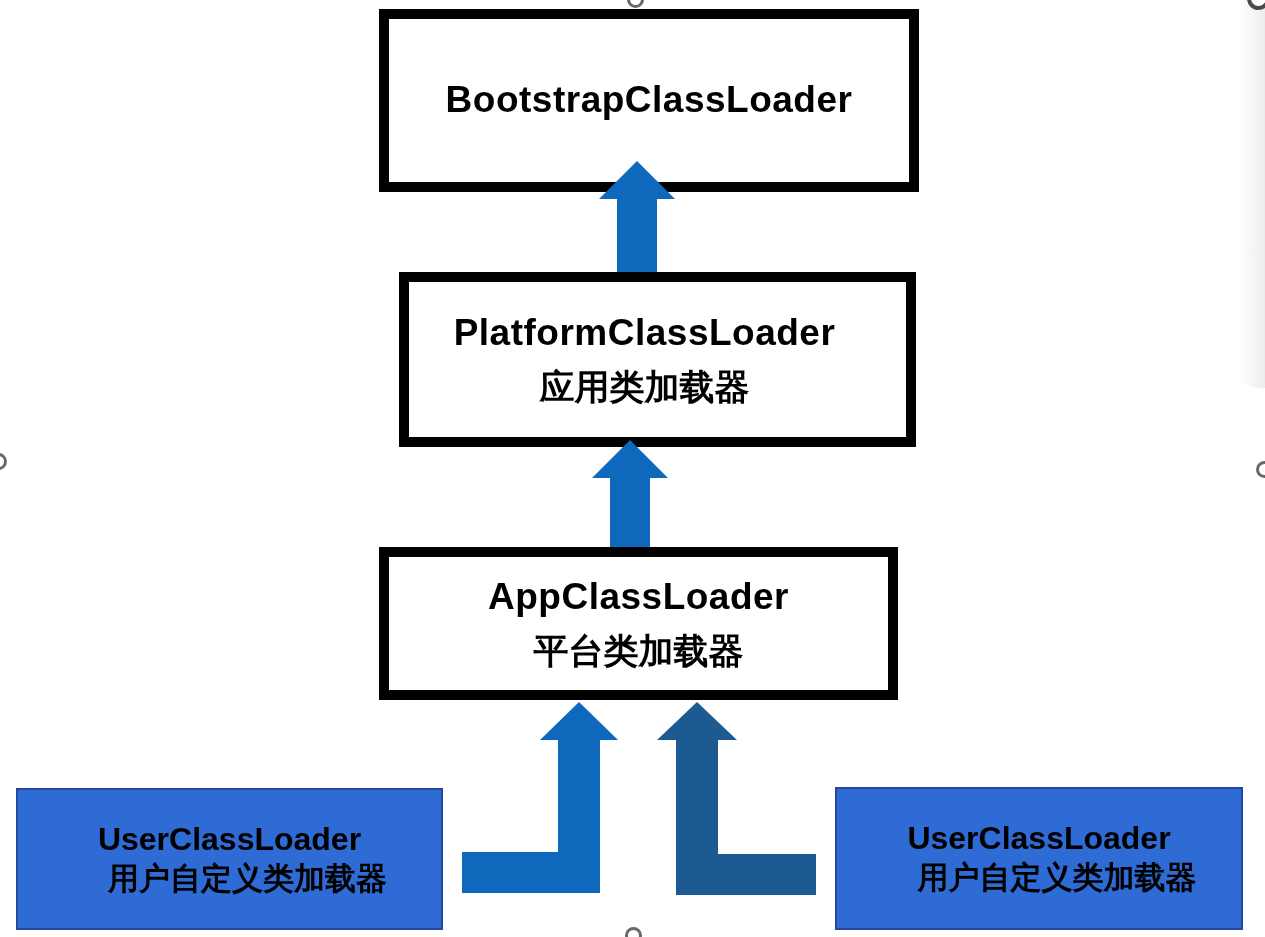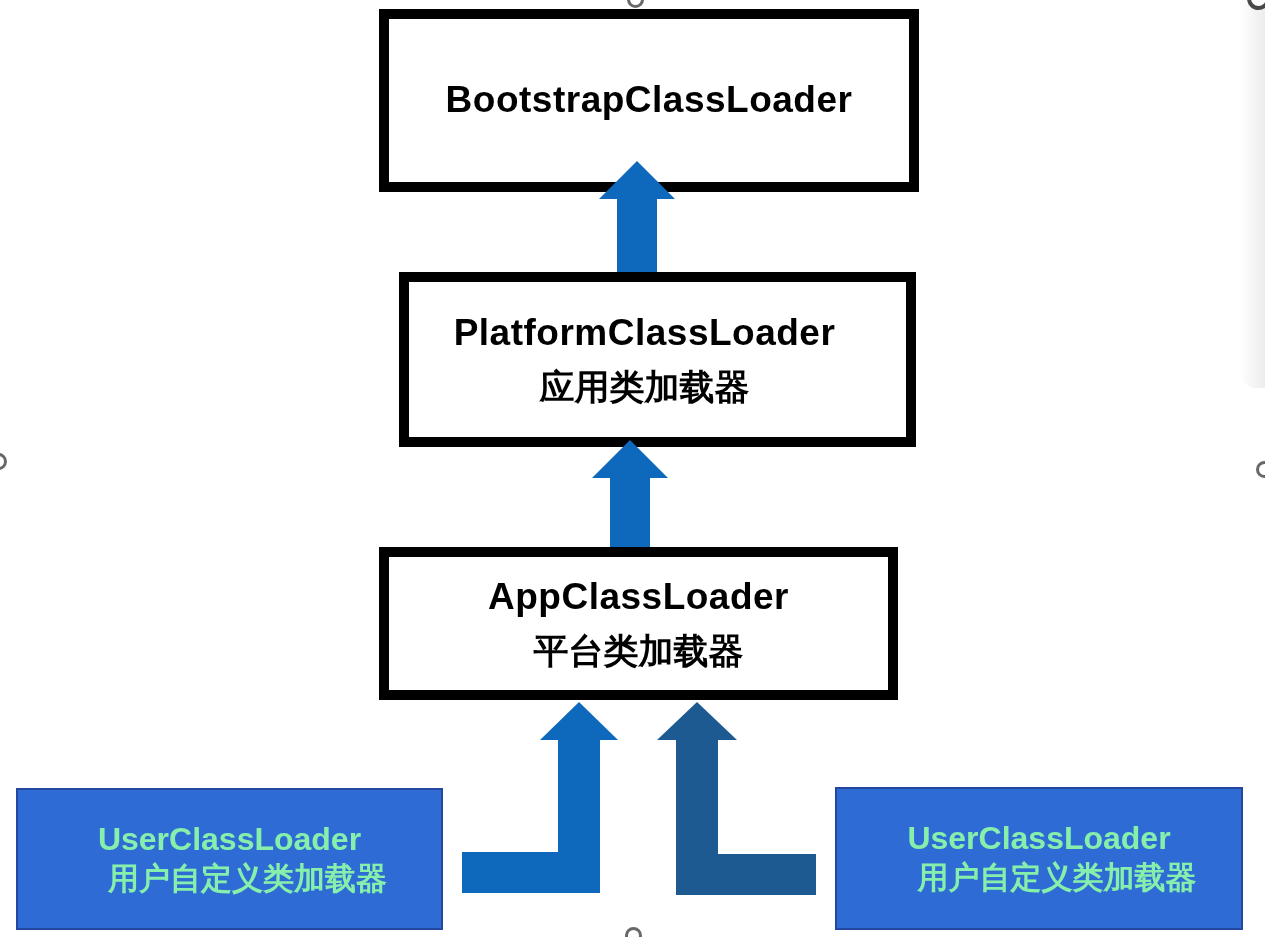--- a/index.html
+++ b/index.html
@@ -52,21 +52,21 @@
     position: absolute;
     box-sizing: border-box;
     background: #2e6bd4;
     border: 2px solid #2447a0;
     display: flex;
     flex-direction: column;
     align-items: center;
     justify-content: center;
     gap: 6px;
     text-align: center;
-    color: #86efac;
+    color: #000000;
   }
   .ubox .title {
     font-weight: bold;
     font-size: 32px;
     line-height: 1.05;
   }
   .ubox .subtitle {
     font-weight: bold;
     font-size: 31px;
     line-height: 1.05;

